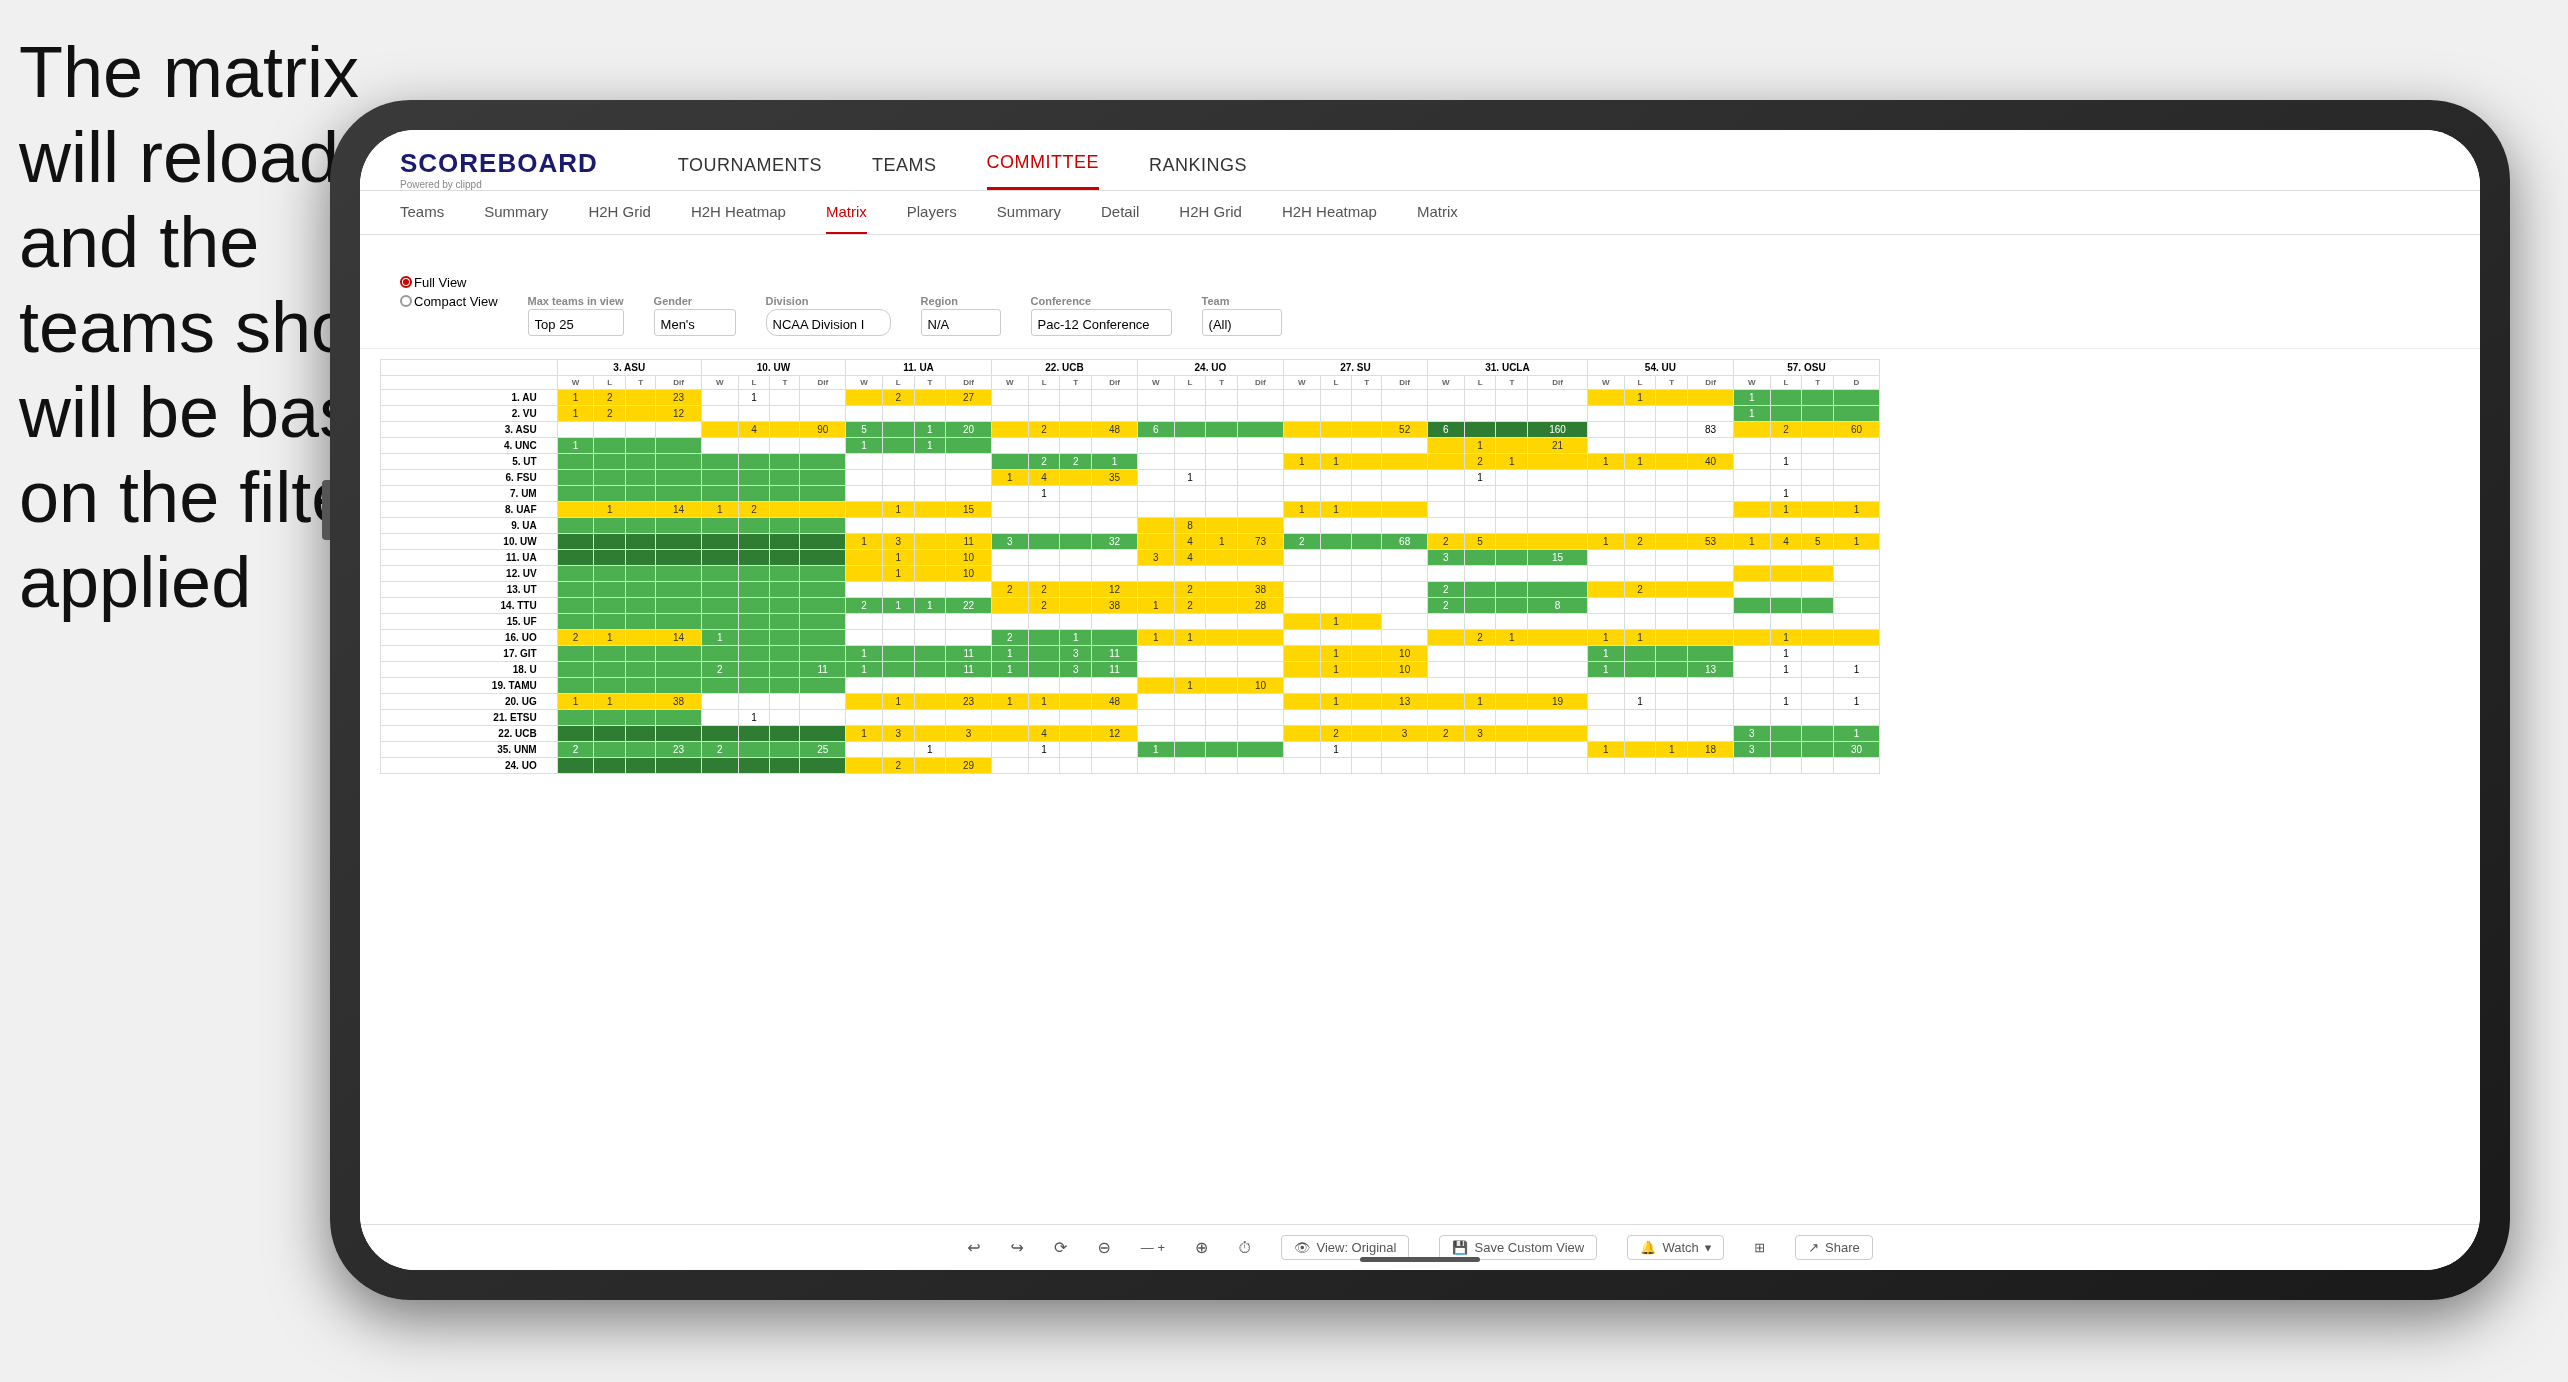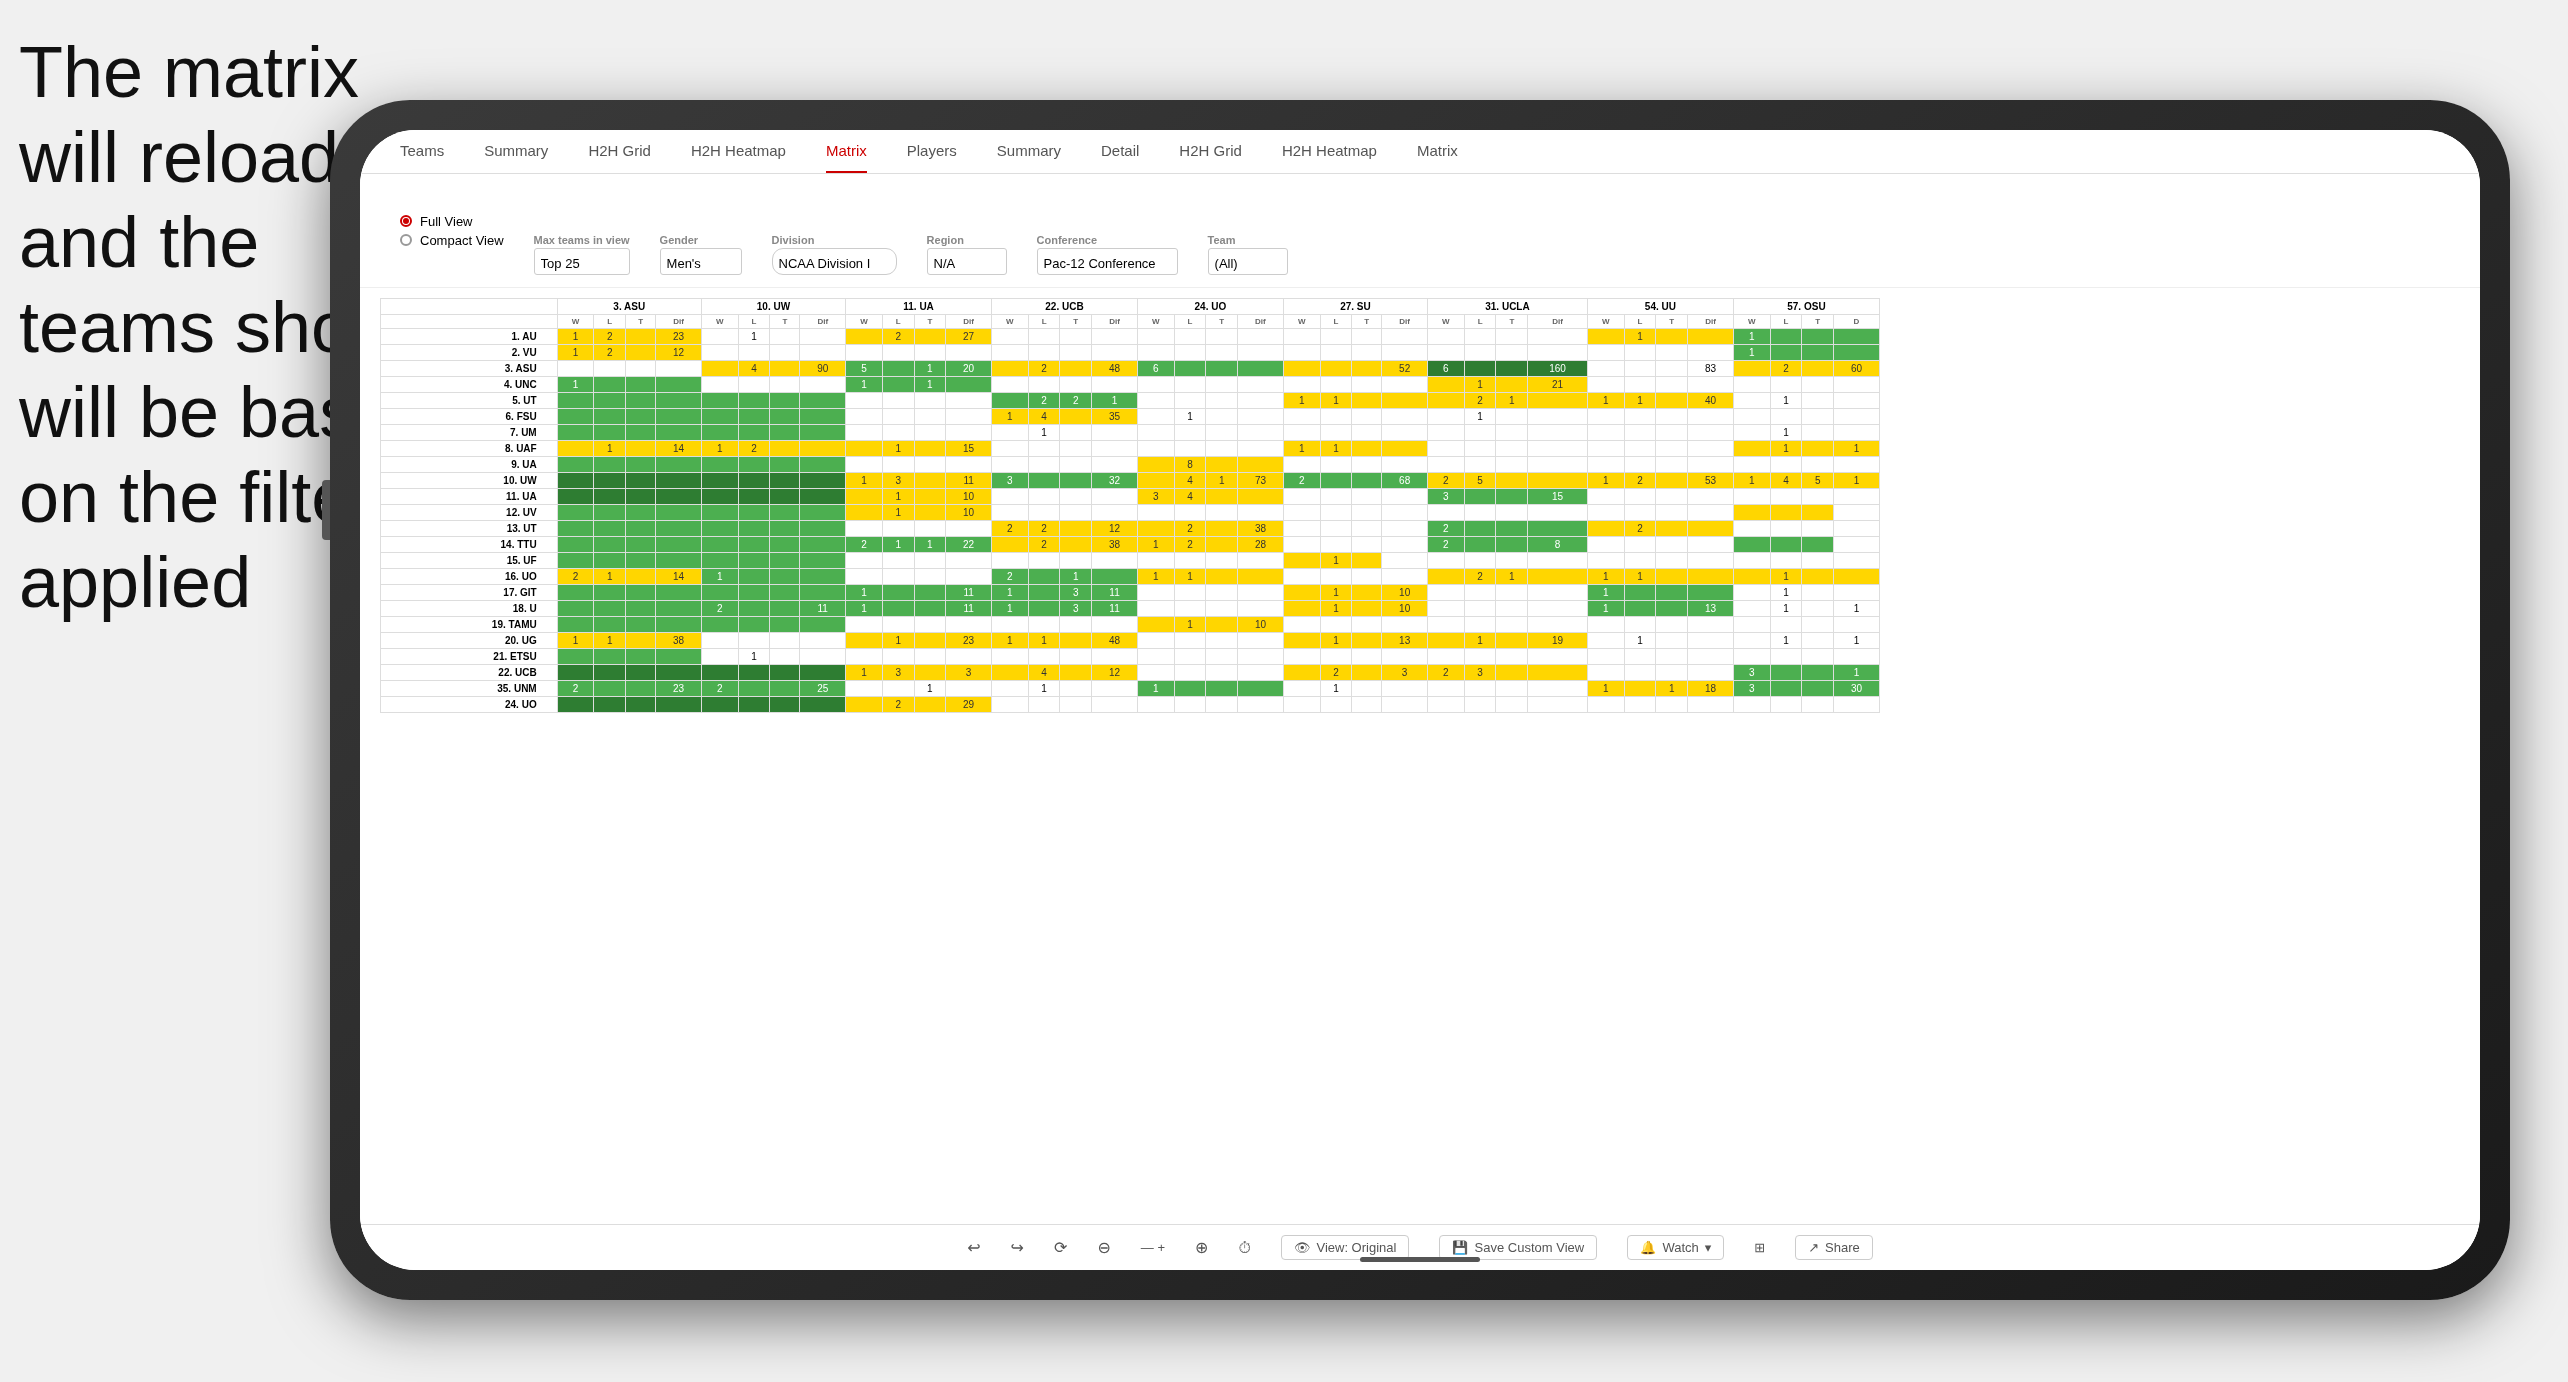--- a/index.html
+++ b/index.html
@@ -170,21 +170,21 @@
 
     .radio-group {
       display: flex;
       flex-direction: column;
       gap: 4px;
     }
 
     .radio-item {
       display: flex;
       align-items: center;
-      gap: 8px;
+      gap: 2px;
       font-size: 13px;
     }
 
     .radio-circle {
       width: 12px;
       height: 12px;
       border-radius: 50%;
       border: 2px solid #999;
       display: flex;
       align-items: center;
@@ -333,20 +333,32 @@
     </defs>
     <path d="M 80 20 C 200 20, 580 200, 620 300" stroke="#c00" stroke-width="5" fill="none" marker-end="url(#arrowhead)"></path>
   </svg>
 </div>
 
 <div class="tablet-outer">
   <div class="side-button"></div>
   <div class="tablet-screen">
     <div class="browser-content">
 
+      <div class="top-nav">
+        <div class="logo-area">
+          <span class="logo-title">SCOREBOARD</span>
+          <span class="logo-subtitle">Powered by clippd</span>
+        </div>
+        <div class="nav-items">
+          <div class="nav-item">TOURNAMENTS</div>
+          <div class="nav-item">TEAMS</div>
+          <div class="nav-item active">COMMITTEE</div>
+          <div class="nav-item">RANKINGS</div>
+        </div>
+      </div>
 
       <div class="sub-nav">
         <div class="sub-nav-item">Teams</div>
         <div class="sub-nav-item">Summary</div>
         <div class="sub-nav-item">H2H Grid</div>
         <div class="sub-nav-item">H2H Heatmap</div>
         <div class="sub-nav-item active">Matrix</div>
         <div class="sub-nav-item">Players</div>
         <div class="sub-nav-item">Summary</div>
         <div class="sub-nav-item">Detail</div>

